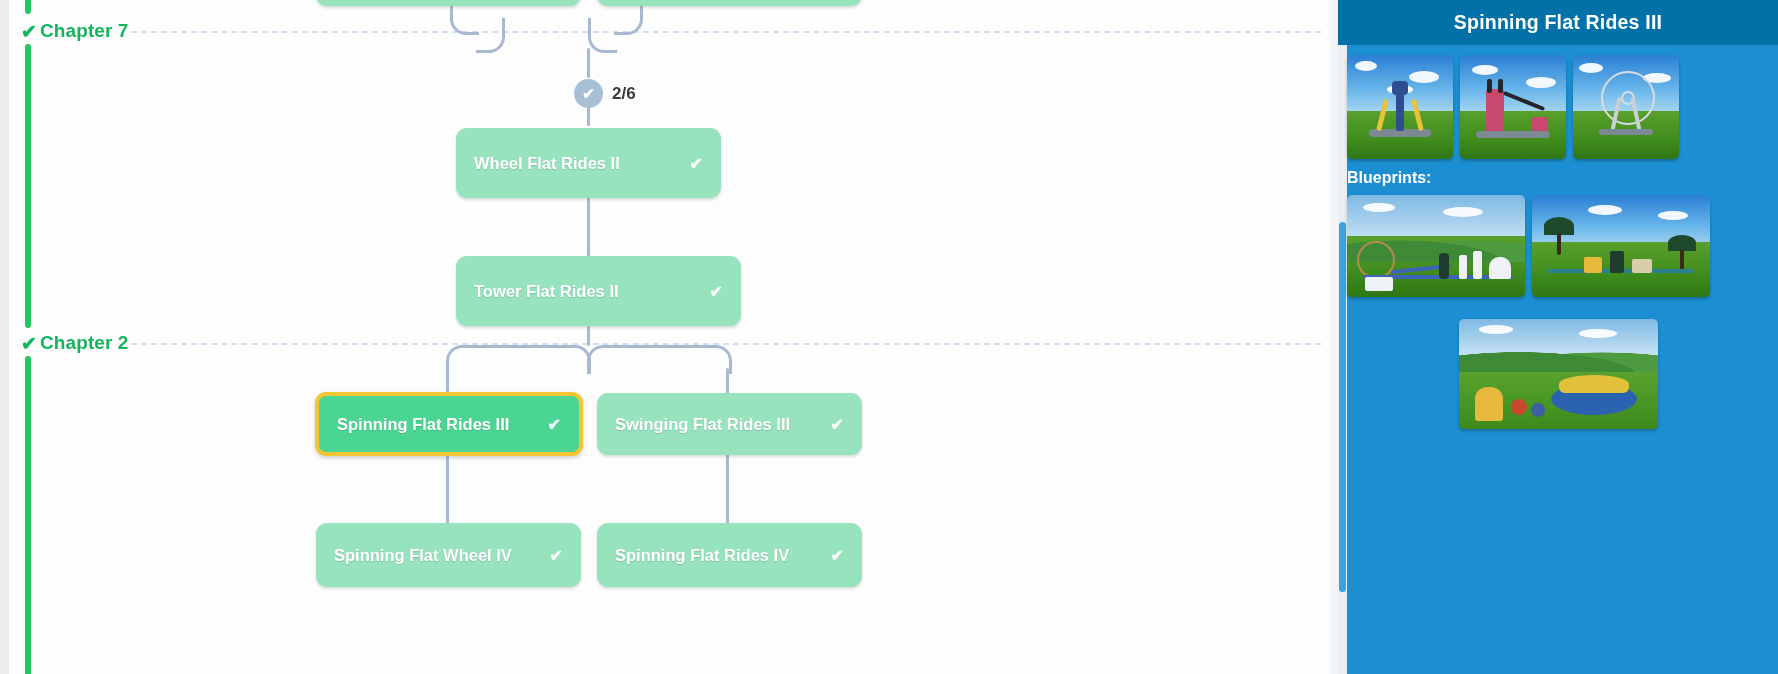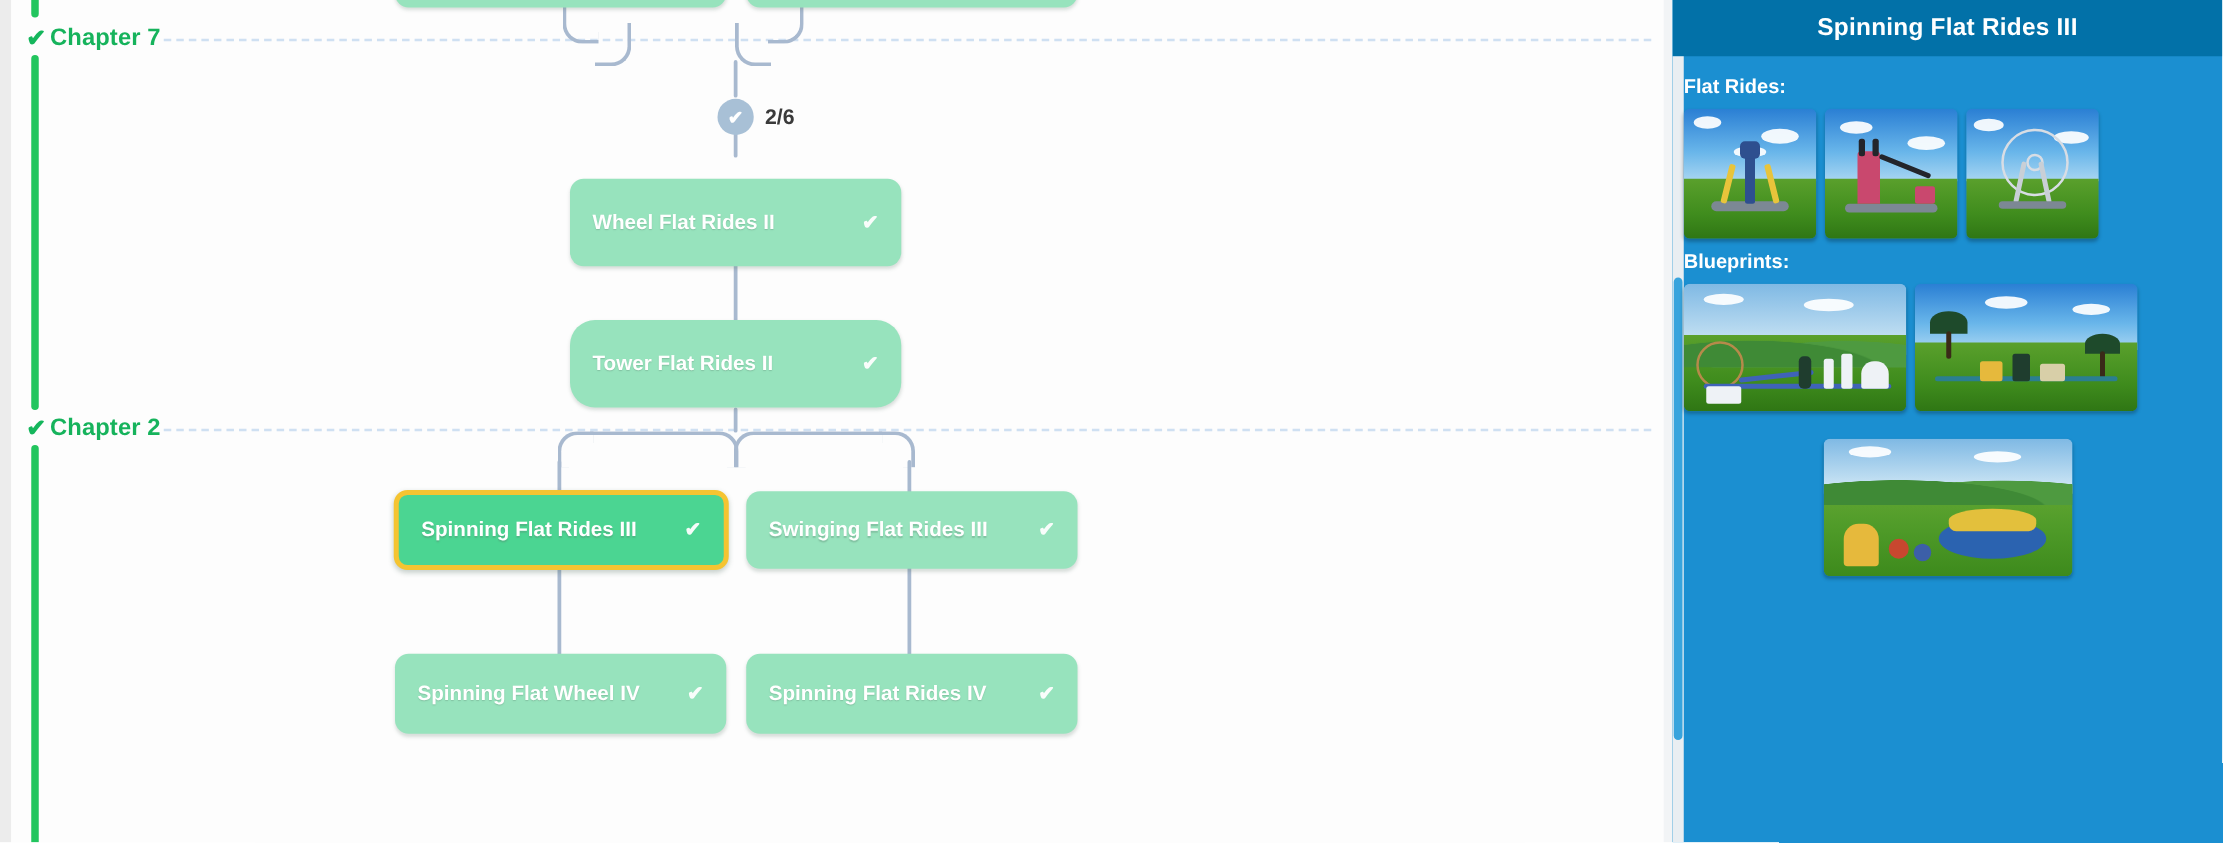--- a/index.html
+++ b/index.html
@@ -138,26 +138,26 @@
 
     <div class="node" style="left:307px;top:-40px;width:265px;height:46px;">
       <span class="node-title"></span>
       <span class="node-check"></span>
     </div>
     <div class="node" style="left:588px;top:-40px;width:265px;height:46px;">
       <span class="node-title"></span>
       <span class="node-check"></span>
     </div>
 
-    <div class="node" style="left:447px;top:143px;width:265px;height:70px;">
+    <div class="node" style="left:447px;top:128px;width:265px;height:70px;">
       <span class="node-title">Wheel Flat Rides II</span>
       <span class="node-check">✔</span>
     </div>
 
-    <div class="node" style="left:447px;top:256px;width:265px;height:70px;border-radius:20px;">
+    <div class="node" style="left:447px;top:256px;width:285px;height:70px;">
       <span class="node-title">Tower Flat Rides II</span>
       <span class="node-check">✔</span>
     </div>
 
     <div class="node selected" style="left:306px;top:392px;width:268px;height:64px;">
       <span class="node-title">Spinning Flat Rides III</span>
       <span class="node-check">✔</span>
     </div>
     <div class="node" style="left:588px;top:393px;width:265px;height:62px;">
       <span class="node-title">Swinging Flat Rides III</span>
@@ -186,21 +186,20 @@
 
     <div class="panel-header">
       <span class="ph-title">Spinning Flat Rides III</span>
     </div>
 
     <div class="scroll-track" style="top:45px;height:629px;"></div>
     <div class="scroll-thumb" style="top:222px;height:370px;"></div>
 
     <div class="panel-body">
 
-      <div class="sec-label">Flat Rides:</div>
       <div class="thumb-row">
 
         <div class="thumb small">
           <div class="sky"></div>
           <div class="grass"></div>
           <div class="cloud" style="left:8px;top:6px;width:22px;height:10px;"></div>
           <div class="cloud" style="left:62px;top:16px;width:30px;height:12px;"></div>
           <div class="cloud" style="left:40px;top:30px;width:26px;height:9px;"></div>
           <div class="r-base" style="left:22px;top:74px;width:62px;height:8px;border-radius:20px;"></div>
           <div class="r-post" style="left:49px;top:30px;width:8px;height:46px;"></div>

